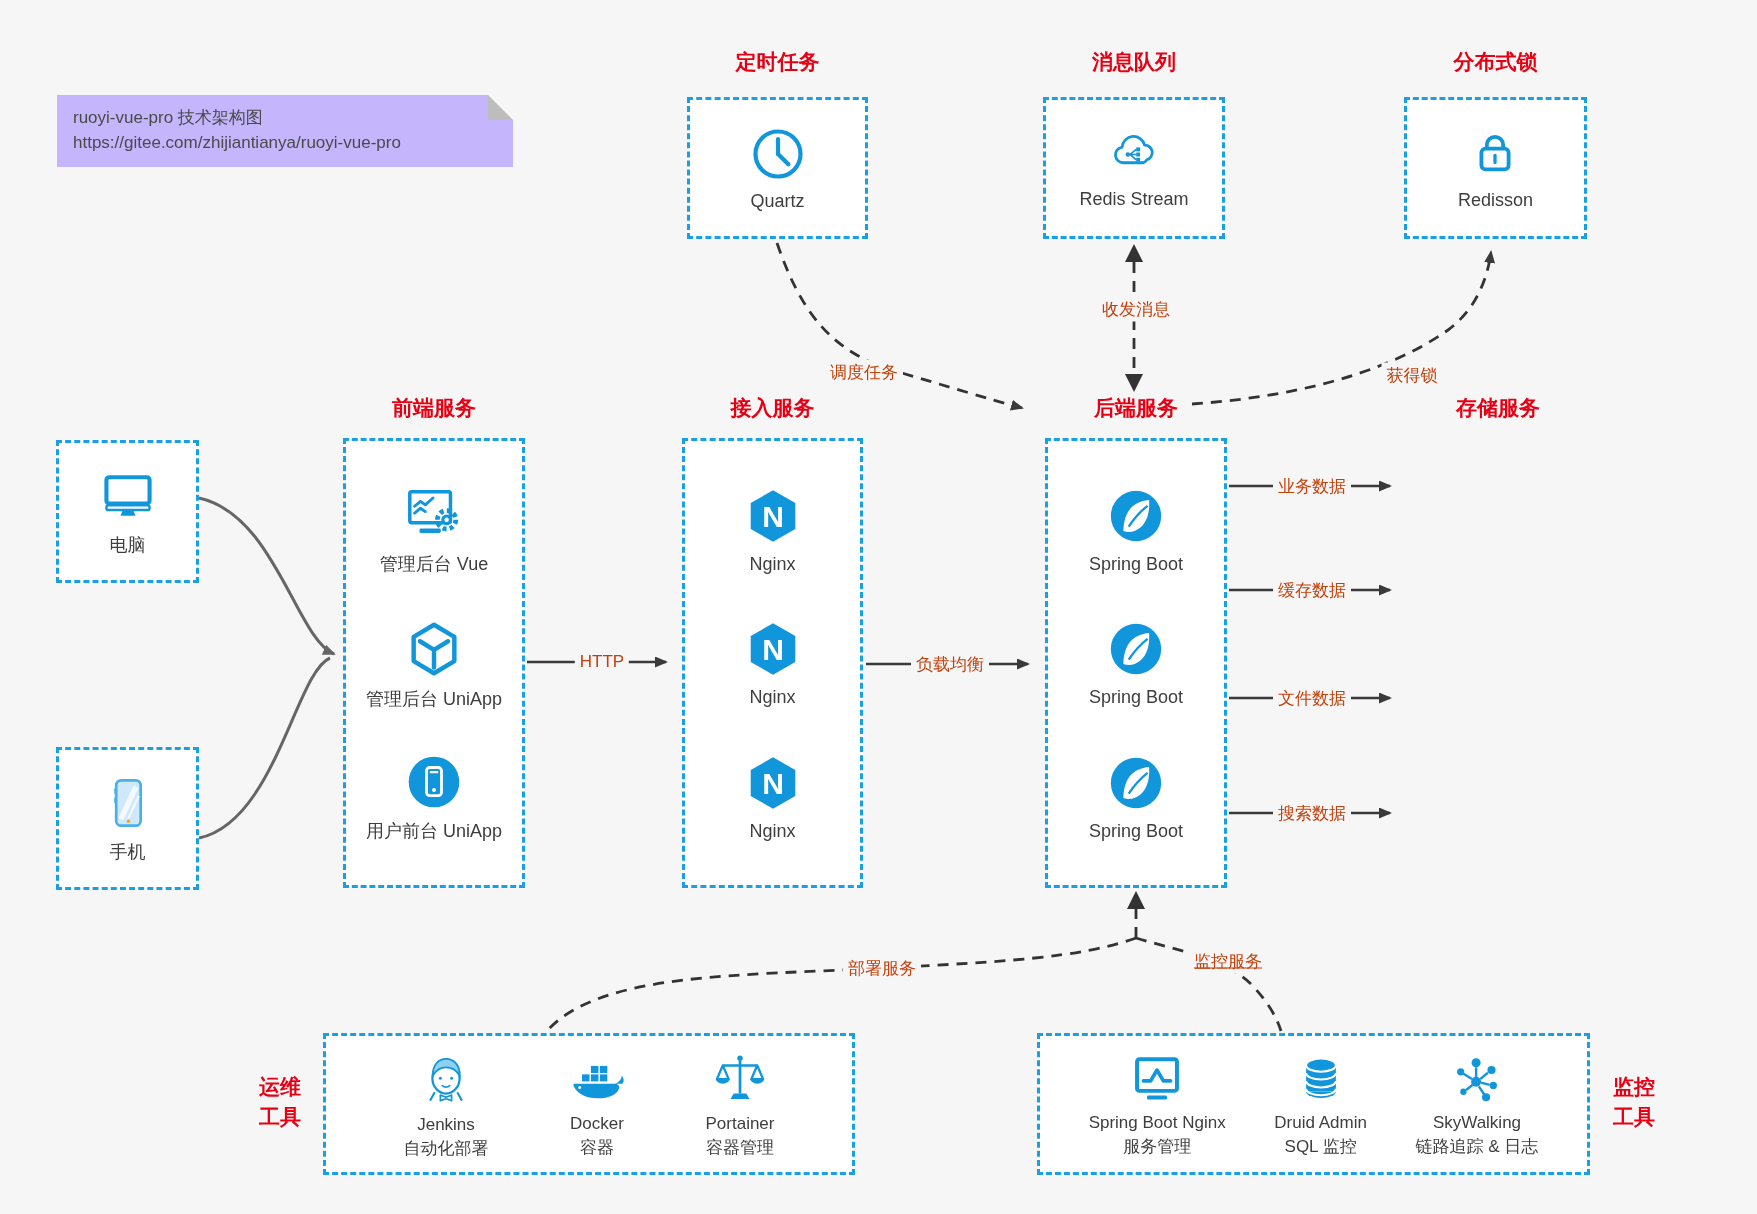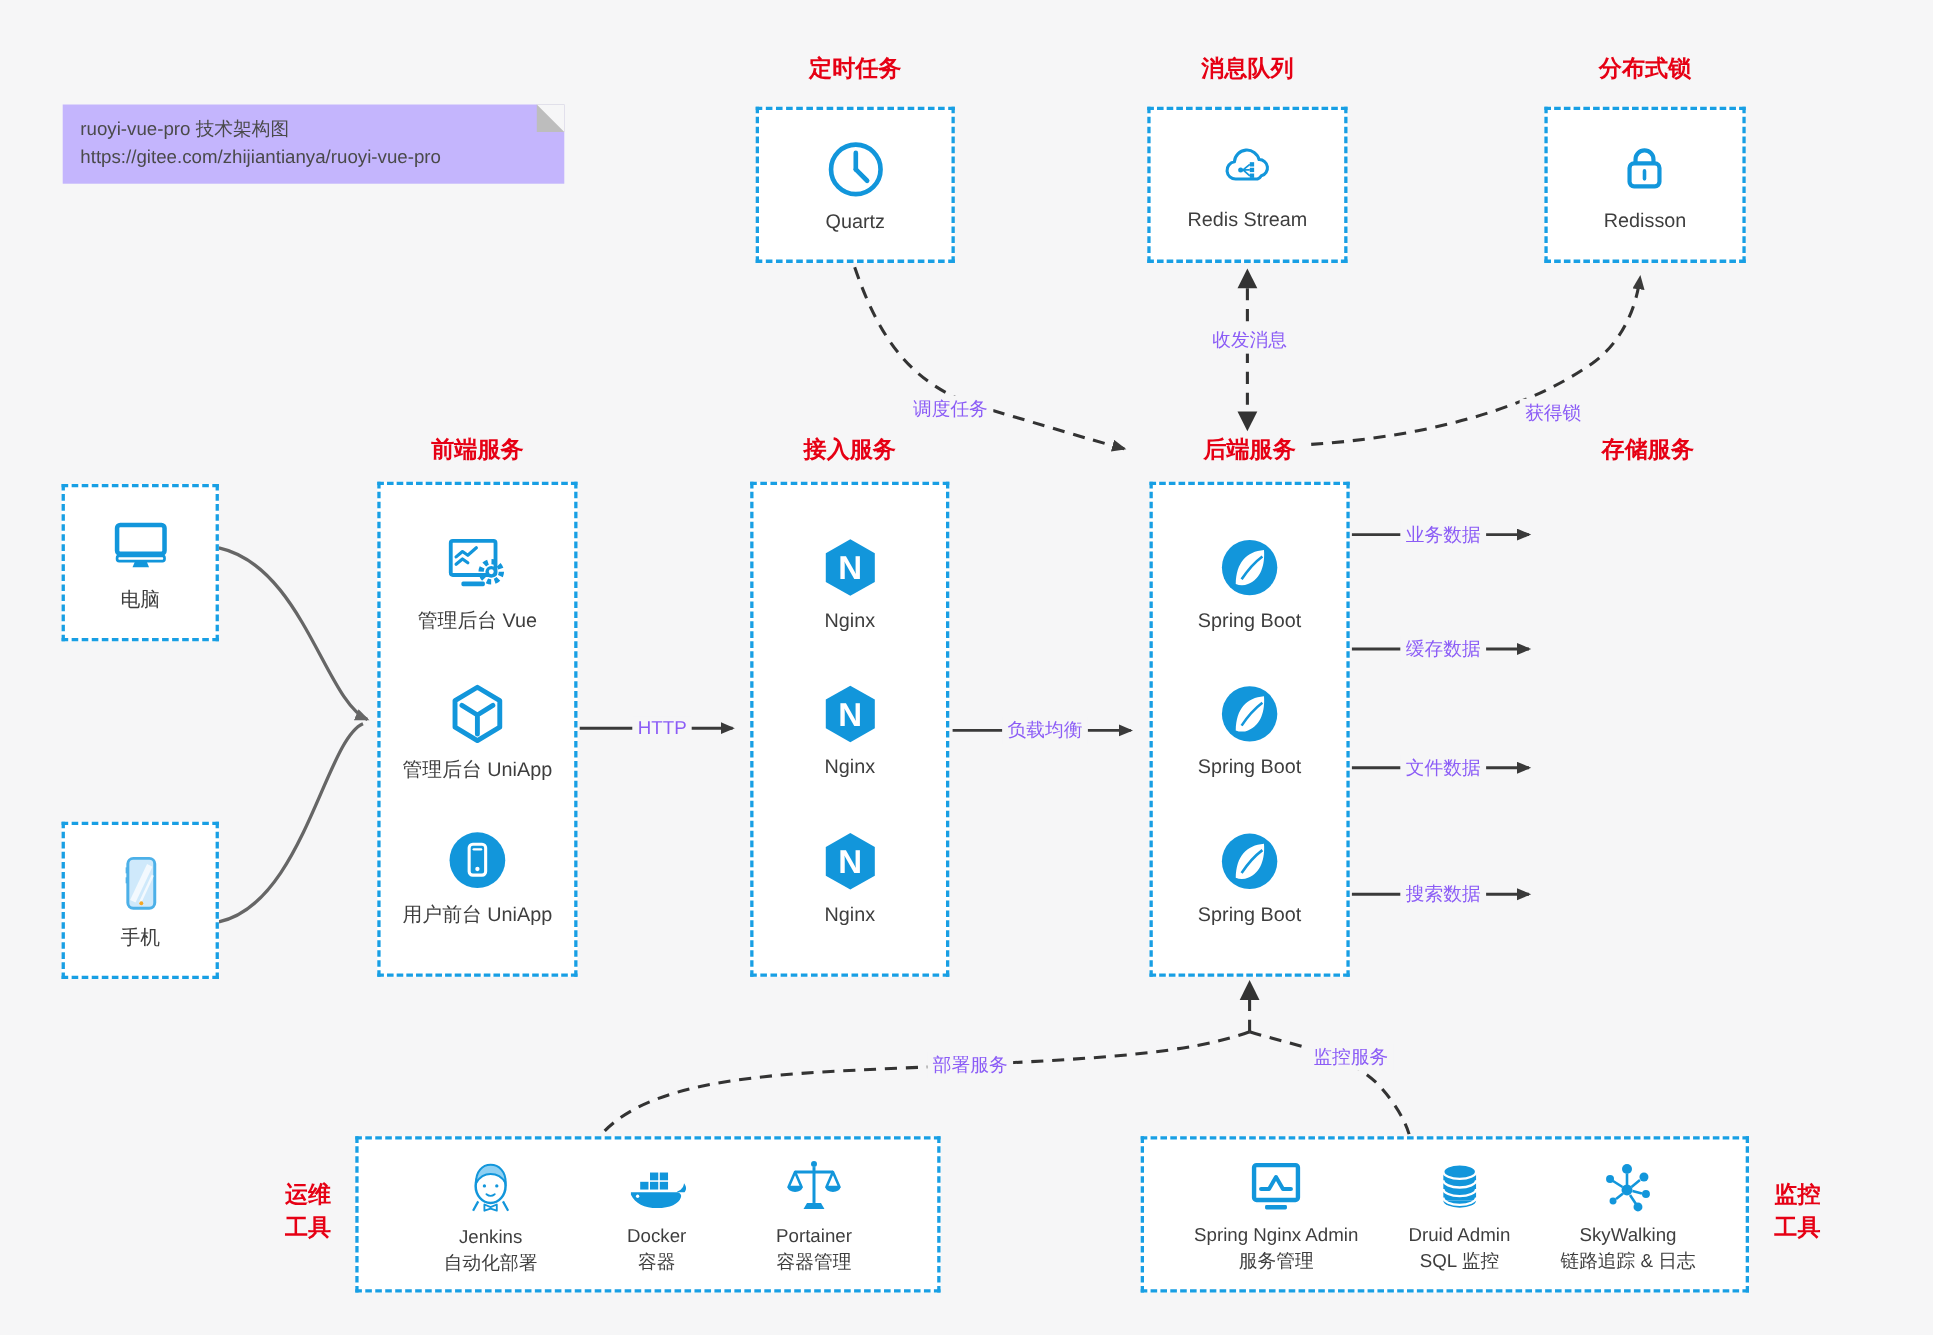--- a/index.html
+++ b/index.html
@@ -6,21 +6,21 @@
   #canvas{position:relative;width:1757px;height:1214px;background:#f6f6f7;overflow:hidden;}
   svg.overlay{position:absolute;left:0;top:0;width:1757px;height:1214px;pointer-events:none;}
   .box{position:absolute;background:#ffffff;border:3px dashed #189fe4;box-sizing:border-box;}
   .col{display:flex;flex-direction:column;justify-content:space-evenly;align-items:center;}
   .row{display:flex;flex-direction:row;justify-content:space-evenly;align-items:center;}
   .titleR{position:absolute;color:#e60014;font-weight:bold;font-size:21px;text-align:center;white-space:nowrap;}
   .sideR{position:absolute;color:#e60014;font-weight:bold;font-size:21px;text-align:center;line-height:30px;}
   .item{display:flex;flex-direction:column;align-items:center;gap:7px;}
   .lbl{font-size:18px;color:#3e3e3e;white-space:nowrap;text-align:center;}
   .sub{font-size:17px;color:#3e3e3e;white-space:nowrap;text-align:center;margin-top:2px;}
-  .elbl{position:absolute;transform:translate(-50%,-50%);background:#f6f6f7;padding:1px 5px;font-size:17px;color:#8b5cf6;white-space:nowrap;z-index:5;}
+  .elbl{position:absolute;transform:translate(-50%,-50%);background:#f6f6f7;padding:1px 5px;font-size:17px;color:#c2410c;white-space:nowrap;z-index:5;}
   .ic{display:block;}
   .note{position:absolute;left:57px;top:95px;width:456px;height:72px;background:#c4b5fd;box-sizing:border-box;padding:10px 16px 0 16px;font-size:17px;color:#4a4a4a;line-height:25px;}
   .note::after{content:"";position:absolute;top:0;right:0;width:0;height:0;border-style:solid;border-width:0 25px 25px 0;border-color:#f6f6f7 #f6f6f7 #bdbdbd #bdbdbd;}
 </style>
 </head>
 <body>
 
 <svg width="0" height="0" style="position:absolute" aria-hidden="true">
 <defs>
   <symbol id="i-clock" viewBox="0 0 64 64">
@@ -355,21 +355,21 @@
       </div>
     </div>
   </div>
 
   <div class="box row" style="left:1037px;top:1033px;width:553px;height:142px;">
     <div class="item" style="gap:4px;">
       <svg class="ic" width="58" height="58">
           <use href="#i-sba"></use>
         </svg>
       <div>
-        <div class="lbl" style="font-size:17px;">Spring Nginx Admin</div>
+        <div class="lbl" style="font-size:17px;">Spring Boot Nginx</div>
         <div class="sub">服务管理</div>
       </div>
     </div>
     <div class="item" style="gap:4px;">
       <svg class="ic" width="56" height="58">
           <use href="#i-druid"></use>
         </svg>
       <div>
         <div class="lbl" style="font-size:17px;">Druid Admin</div>
         <div class="sub">SQL 监控</div>
@@ -393,15 +393,15 @@
   <span class="elbl" style="left:602px;top:662px;">HTTP</span>
   <span class="elbl" style="left:950px;top:664px;">负载均衡</span>
   <span class="elbl" style="left:1312px;top:486px;">业务数据</span>
   <span class="elbl" style="left:1312px;top:590px;">缓存数据</span>
   <span class="elbl" style="left:1312px;top:698px;">文件数据</span>
   <span class="elbl" style="left:1312px;top:813px;">搜索数据</span>
   <span class="elbl" style="left:864px;top:372px;">调度任务</span>
   <span class="elbl" style="left:1136px;top:309px;">收发消息</span>
   <span class="elbl" style="left:1412px;top:375px;">获得锁</span>
   <span class="elbl" style="left:882px;top:968px;">部署服务</span>
-  <span class="elbl" style="left:1228px;top:961px;">监控服务</span>
+  <span class="elbl" style="left:1228px;top:961px;text-decoration:underline;">监控服务</span>
 
 </div>
 
 </body></html>

